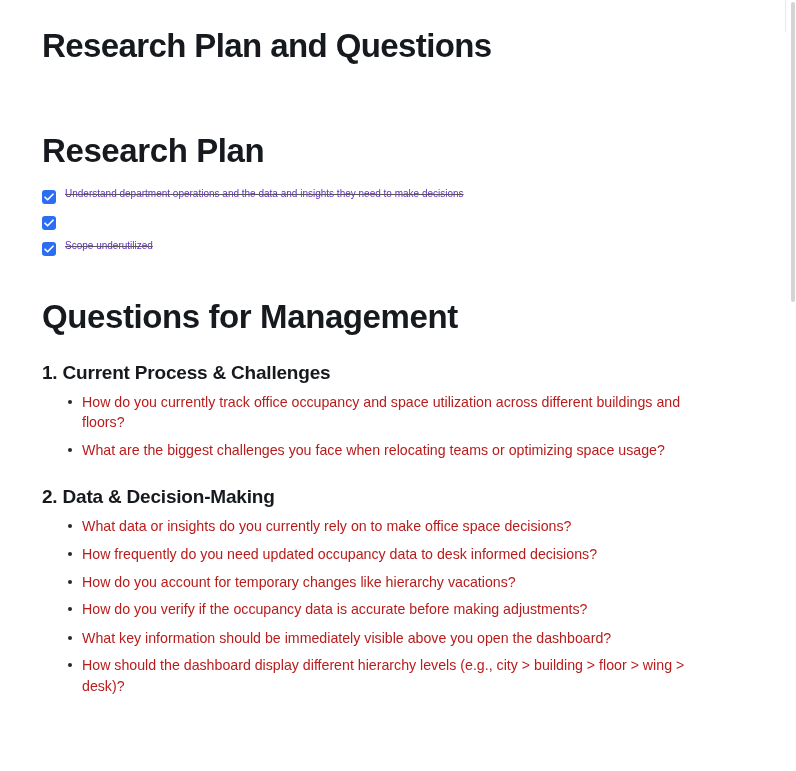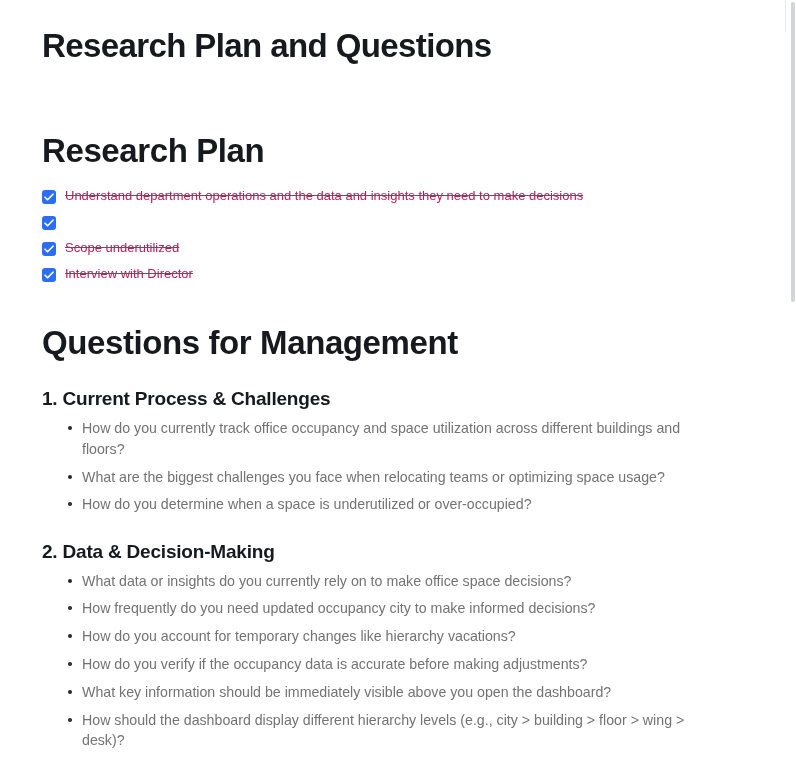--- a/index.html
+++ b/index.html
@@ -62,44 +62,44 @@
   }
   .checkbox svg {
     position: absolute;
     left: 2px;
     top: 2px;
     width: 10px;
     height: 10px;
     display: block;
   }
   .check-label {
-    font-size: 13px;
+    font-size: 10px;
     line-height: 1.25;
-    color: #be185d;
+    color: #6d28d9;
     text-decoration: line-through;
     text-decoration-color: #55595d;
   }
   h3.qgroup-title {
     font-size: 19px;
     font-weight: bold;
     letter-spacing: -0.2px;
     margin: 26px 0 0 0;
     color: #16191d;
   }
   h3.qgroup-title.first { margin-top: 26px; }
   ul.qlist {
     margin: 8px 0 0 0;
     padding-left: 26px;
     list-style: none;
   }
   ul.qlist li {
     position: relative;
     font-size: 14.2px;
     line-height: 1.45;
-    color: #737373;
+    color: #b91c1c;
     margin-bottom: 7px;
     padding-left: 14px;
     max-width: 625px;
   }
   ul.qlist li::before {
     content: "";
     position: absolute;
     left: 0;
     top: 8px;
     width: 4px;
@@ -167,43 +167,34 @@
       </span>
     </li>
     <li class="check-item">
       <span class="checkbox">
         <svg viewBox="0 0 10 10" aria-hidden="true">
             <path d="M1 5.2 L3.6 7.8 L9 2.2" fill="none" stroke="#ffffff" stroke-width="1.6" stroke-linecap="round" stroke-linejoin="round"></path>
           </svg>
       </span>
       <span class="check-label">Scope underutilized</span>
     </li>
-    <li class="check-item">
-      <span class="checkbox">
-        <svg viewBox="0 0 10 10" aria-hidden="true">
-            <path d="M1 5.2 L3.6 7.8 L9 2.2" fill="none" stroke="#ffffff" stroke-width="1.6" stroke-linecap="round" stroke-linejoin="round"></path>
-          </svg>
-      </span>
-      <span class="check-label">Interview with Director</span>
-    </li>
   </ul>
 
   <h2 class="section-title second">Questions for Management</h2>
 
   <h3 class="qgroup-title first">1. Current Process &amp; Challenges</h3>
   <ul class="qlist">
     <li>How do you currently track office occupancy and space utilization across different buildings and floors?</li>
     <li>What are the biggest challenges you face when relocating teams or optimizing space usage?</li>
-    <li>How do you determine when a space is underutilized or over-occupied?</li>
   </ul>
 
   <h3 class="qgroup-title">2. Data &amp; Decision-Making</h3>
   <ul class="qlist">
     <li>What data or insights do you currently rely on to make office space decisions?</li>
-    <li>How frequently do you need updated occupancy city to make informed decisions?</li>
+    <li>How frequently do you need updated occupancy data to desk informed decisions?</li>
     <li>How do you account for temporary changes like hierarchy vacations?</li>
     <li>How do you verify if the occupancy data is accurate before making adjustments?</li>
   </ul>
 
   <ul class="qlist">
     <li>What key information should be immediately visible above you open the dashboard?</li>
     <li>How should the dashboard display different hierarchy levels (e.g., city &gt; building &gt; floor &gt; wing &gt; desk)?</li>
   </ul>
 
   <div class="vline"></div>

